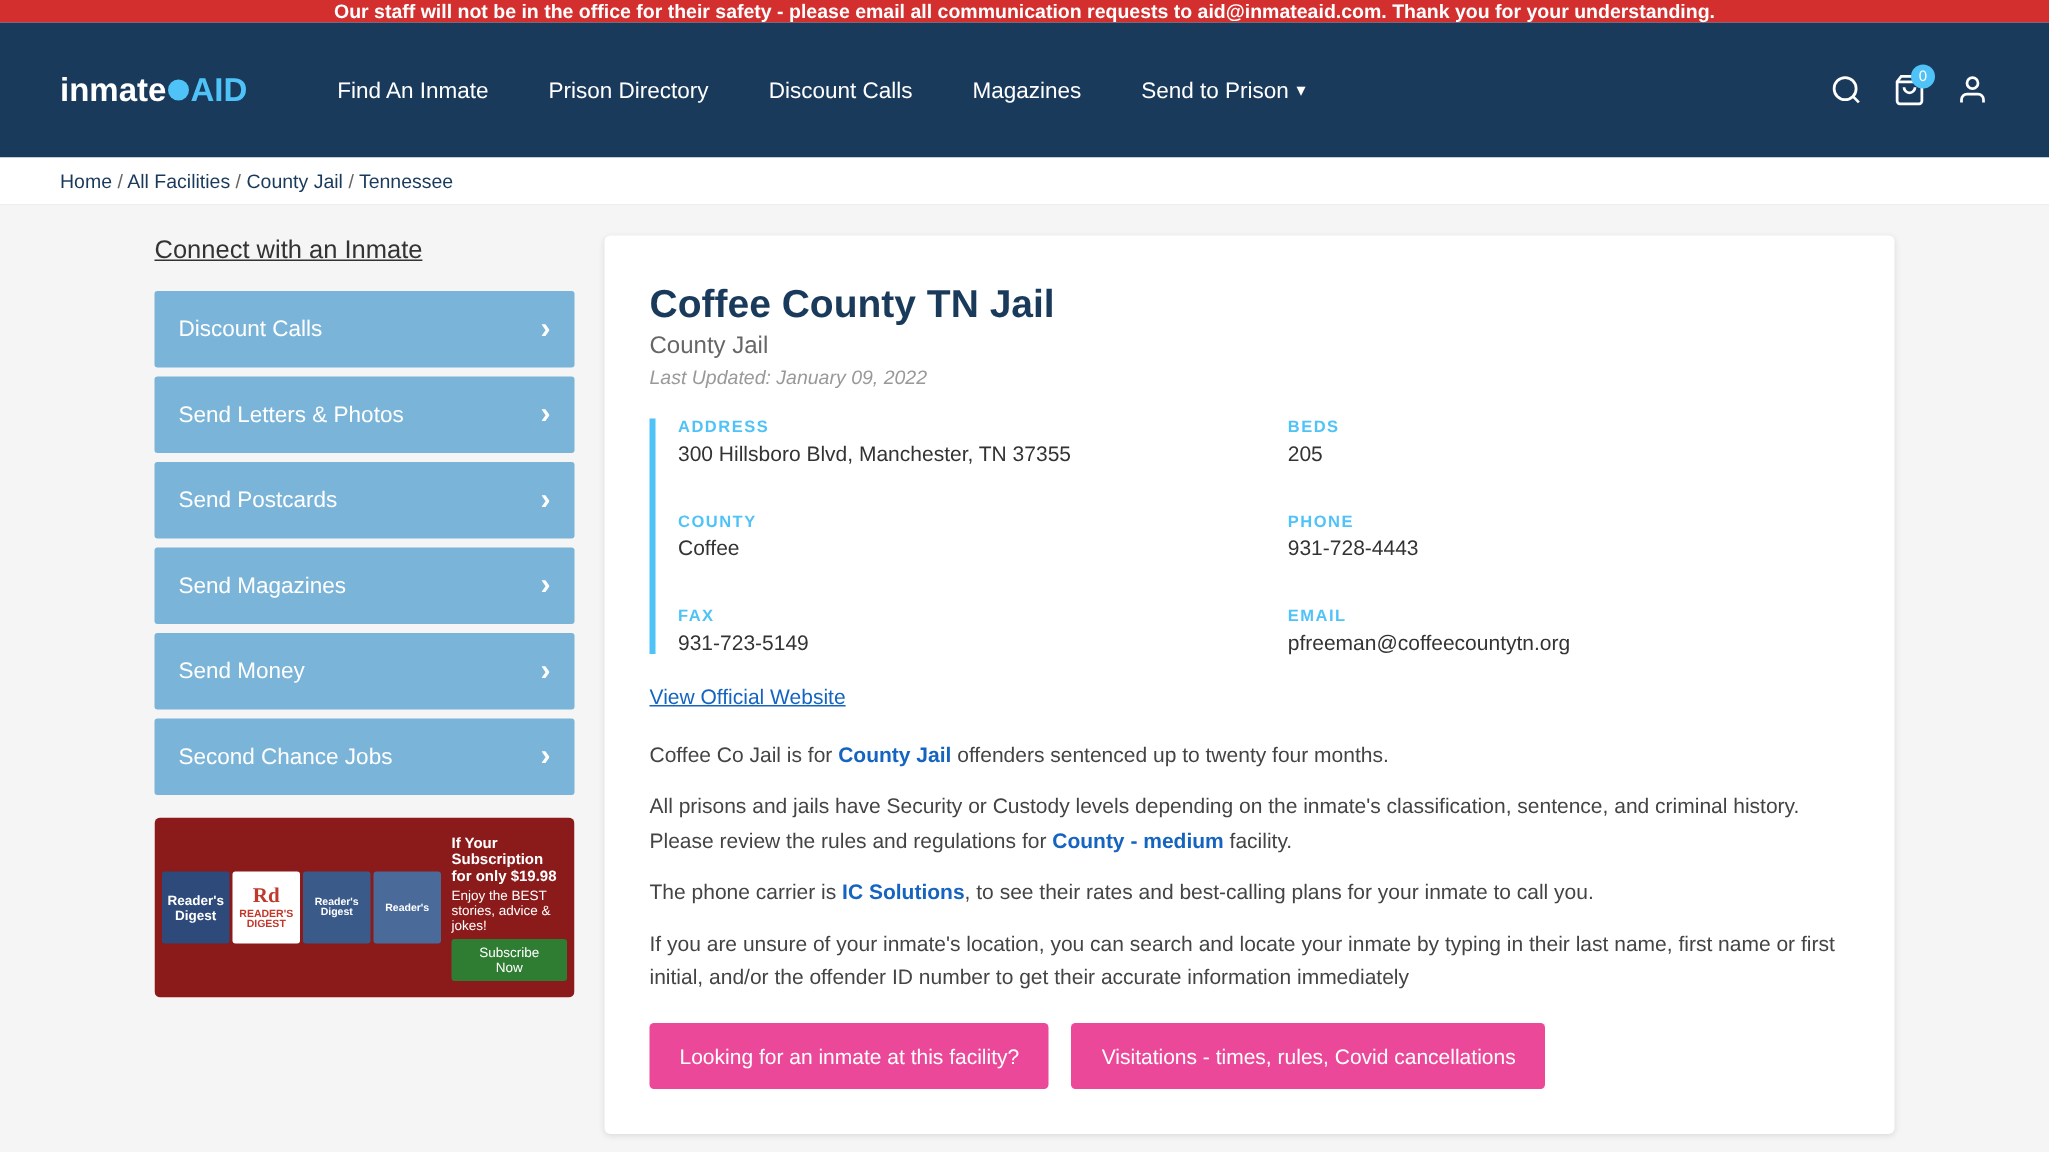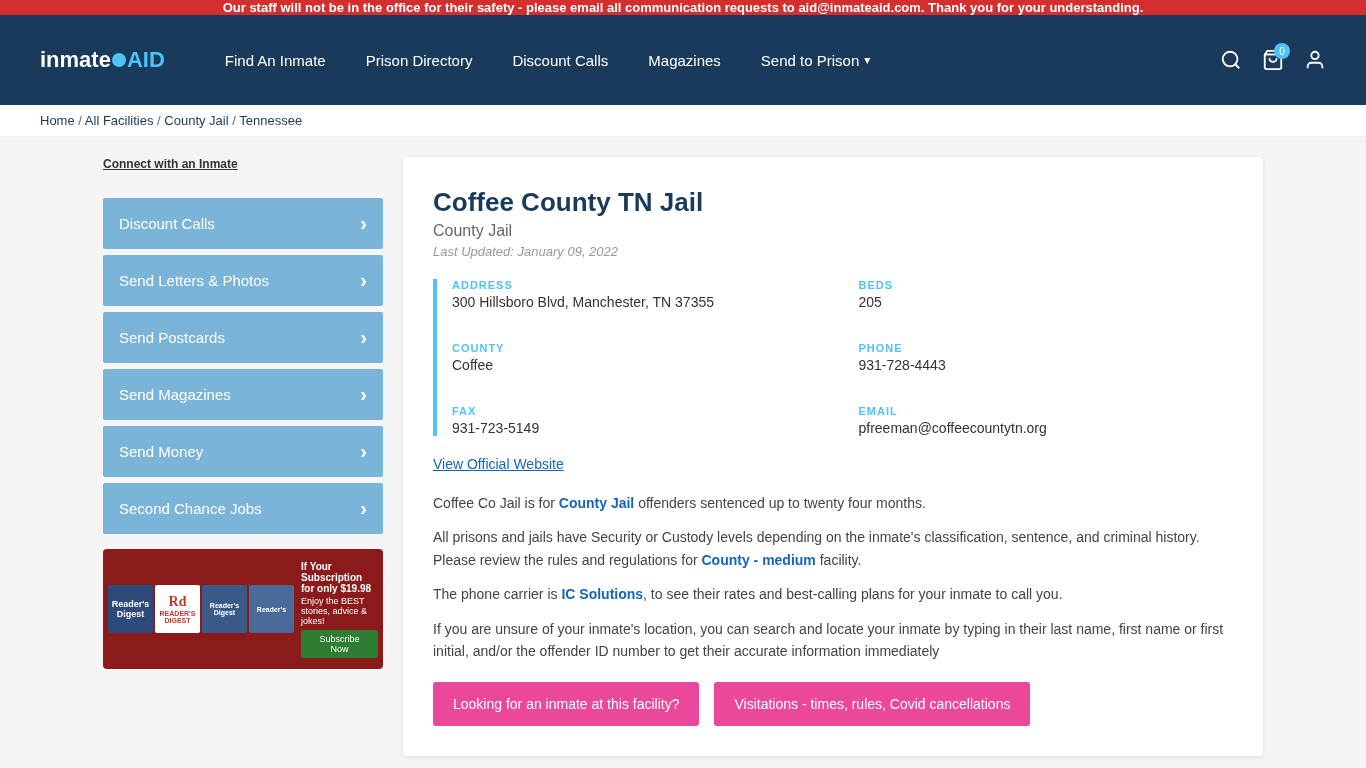--- a/index.html
+++ b/index.html
@@ -35,21 +35,20 @@
       display: flex;
       align-items: center;
     }
     .logo-inmate { color: white; }
     .logo-aid { color: #4fc3f7; }
     .nav-links {
       display: flex;
       align-items: flex-start;
       flex: 1;
       gap: 0;
-      text-decoration: underline;
     }
     .nav-link {
       color: white;
       text-decoration: none;
       font-size: 15px;
       padding: 0 20px;
       height: 90px;
       display: flex;
       align-items: center;
       cursor: pointer;
@@ -113,24 +112,24 @@
       gap: 20px;
       align-items: flex-start;
     }
 
     
     .sidebar {
       width: 280px;
       flex-shrink: 0;
     }
     .sidebar-title {
-      font-size: 12px;
-      font-weight: bold;
+      font-size: 17px;
+      font-weight: normal;
       color: #333;
-      margin-bottom: 27px;
+      margin-bottom: 17px;
       text-decoration: underline;
     }
     .sidebar-btn {
       display: flex;
       align-items: center;
       justify-content: space-between;
       background: #7ab4d8;
       color: white;
       padding: 14px 16px;
       margin-bottom: 6px;

